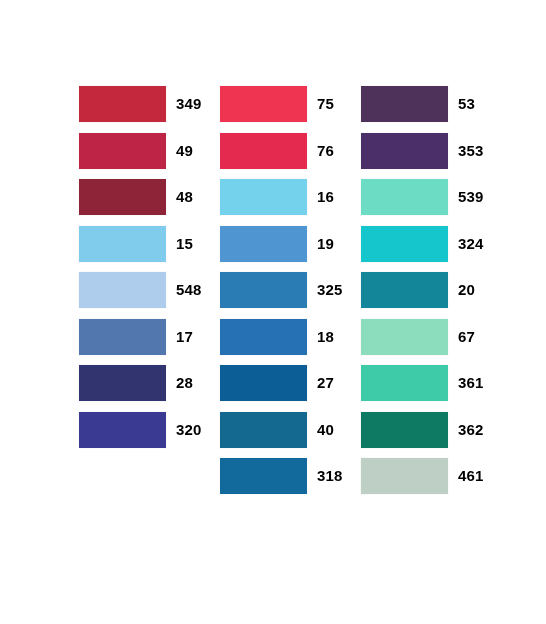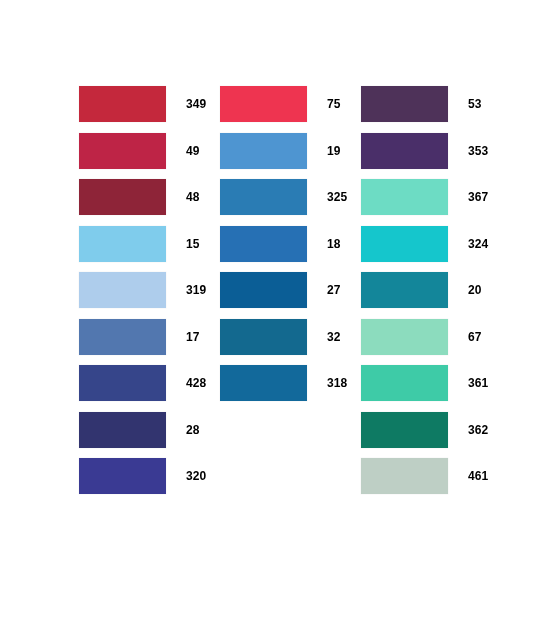--- a/index.html
+++ b/index.html
@@ -47,22 +47,22 @@
 
   .swatch-chip {
     width: 87px;
     height: 36px;
     flex: 0 0 auto;
     box-shadow: 0 0 0 0.5px rgba(0,0,0,0.04);
   }
 
   .swatch-label {
     flex: 1 1 auto;
-    padding-left: 20px;
-    font-size: 12px;
+    padding-left: 10px;
+    font-size: 15px;
     font-weight: bold;
     color: #000000;
     line-height: 36px;
     letter-spacing: 0.1px;
     white-space: nowrap;
   }
 </style>
 </head>
 <body>
 
@@ -82,83 +82,87 @@
       <div class="swatch-row">
         <div class="swatch-chip" style="background-color: rgb(142, 36, 56);"></div>
         <div class="swatch-label">48</div>
       </div>
       <div class="swatch-row">
         <div class="swatch-chip" style="background-color: rgb(127, 204, 236);"></div>
         <div class="swatch-label">15</div>
       </div>
       <div class="swatch-row">
         <div class="swatch-chip" style="background-color: rgb(174, 205, 236);"></div>
-        <div class="swatch-label">319</div>
+        <div class="swatch-label">548</div>
       </div>
       <div class="swatch-row">
         <div class="swatch-chip" style="background-color: rgb(82, 119, 175);"></div>
         <div class="swatch-label">17</div>
-      </div>
-      <div class="swatch-row">
-        <div class="swatch-chip" style="background-color: rgb(54, 69, 138);"></div>
-        <div class="swatch-label">428</div>
       </div>
       <div class="swatch-row">
         <div class="swatch-chip" style="background-color: rgb(50, 52, 111);"></div>
         <div class="swatch-label">28</div>
       </div>
       <div class="swatch-row">
         <div class="swatch-chip" style="background-color: rgb(58, 58, 147);"></div>
         <div class="swatch-label">320</div>
       </div>
     </div>
 
     <div class="swatch-column">
       <div class="swatch-row">
         <div class="swatch-chip" style="background-color: rgb(238, 52, 80);"></div>
         <div class="swatch-label">75</div>
+      </div>
+      <div class="swatch-row">
+        <div class="swatch-chip" style="background-color: rgb(228, 42, 78);"></div>
+        <div class="swatch-label">76</div>
+      </div>
+      <div class="swatch-row">
+        <div class="swatch-chip" style="background-color: rgb(116, 210, 236);"></div>
+        <div class="swatch-label">16</div>
       </div>
       <div class="swatch-row">
         <div class="swatch-chip" style="background-color: rgb(78, 149, 209);"></div>
         <div class="swatch-label">19</div>
       </div>
       <div class="swatch-row">
         <div class="swatch-chip" style="background-color: rgb(42, 124, 180);"></div>
         <div class="swatch-label">325</div>
       </div>
       <div class="swatch-row">
         <div class="swatch-chip" style="background-color: rgb(38, 112, 180);"></div>
         <div class="swatch-label">18</div>
       </div>
       <div class="swatch-row">
         <div class="swatch-chip" style="background-color: rgb(11, 94, 150);"></div>
         <div class="swatch-label">27</div>
       </div>
       <div class="swatch-row">
         <div class="swatch-chip" style="background-color: rgb(19, 105, 143);"></div>
-        <div class="swatch-label">32</div>
+        <div class="swatch-label">40</div>
       </div>
       <div class="swatch-row">
         <div class="swatch-chip" style="background-color: rgb(18, 105, 155);"></div>
         <div class="swatch-label">318</div>
       </div>
     </div>
 
     <div class="swatch-column">
       <div class="swatch-row">
         <div class="swatch-chip" style="background-color: rgb(78, 50, 89);"></div>
         <div class="swatch-label">53</div>
       </div>
       <div class="swatch-row">
         <div class="swatch-chip" style="background-color: rgb(74, 47, 105);"></div>
         <div class="swatch-label">353</div>
       </div>
       <div class="swatch-row">
         <div class="swatch-chip" style="background-color: rgb(109, 220, 196);"></div>
-        <div class="swatch-label">367</div>
+        <div class="swatch-label">539</div>
       </div>
       <div class="swatch-row">
         <div class="swatch-chip" style="background-color: rgb(21, 198, 204);"></div>
         <div class="swatch-label">324</div>
       </div>
       <div class="swatch-row">
         <div class="swatch-chip" style="background-color: rgb(19, 134, 154);"></div>
         <div class="swatch-label">20</div>
       </div>
       <div class="swatch-row">

